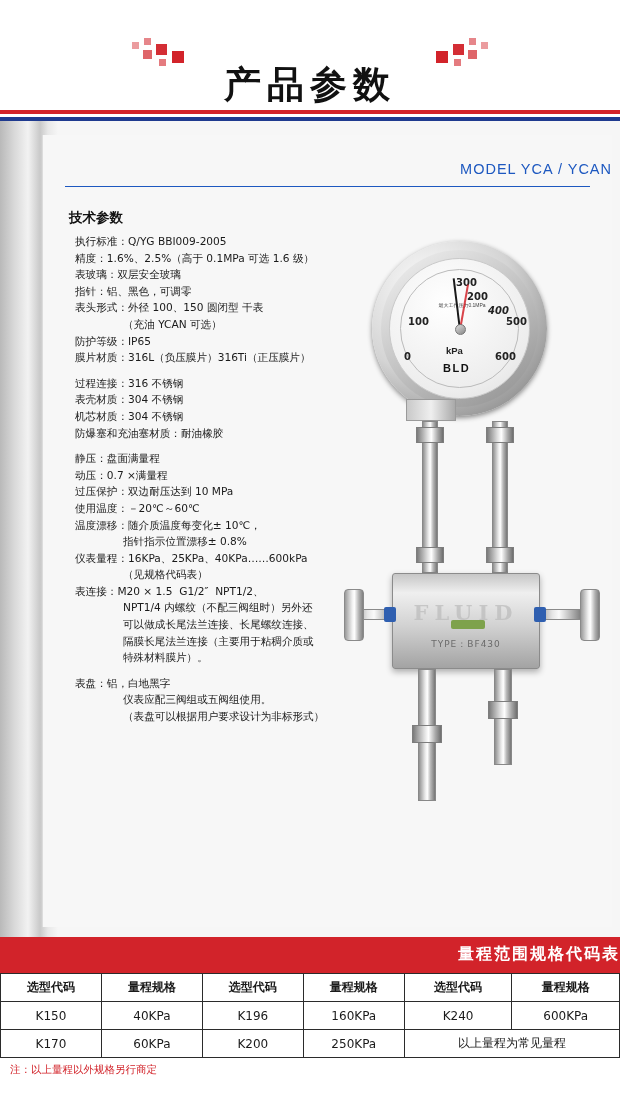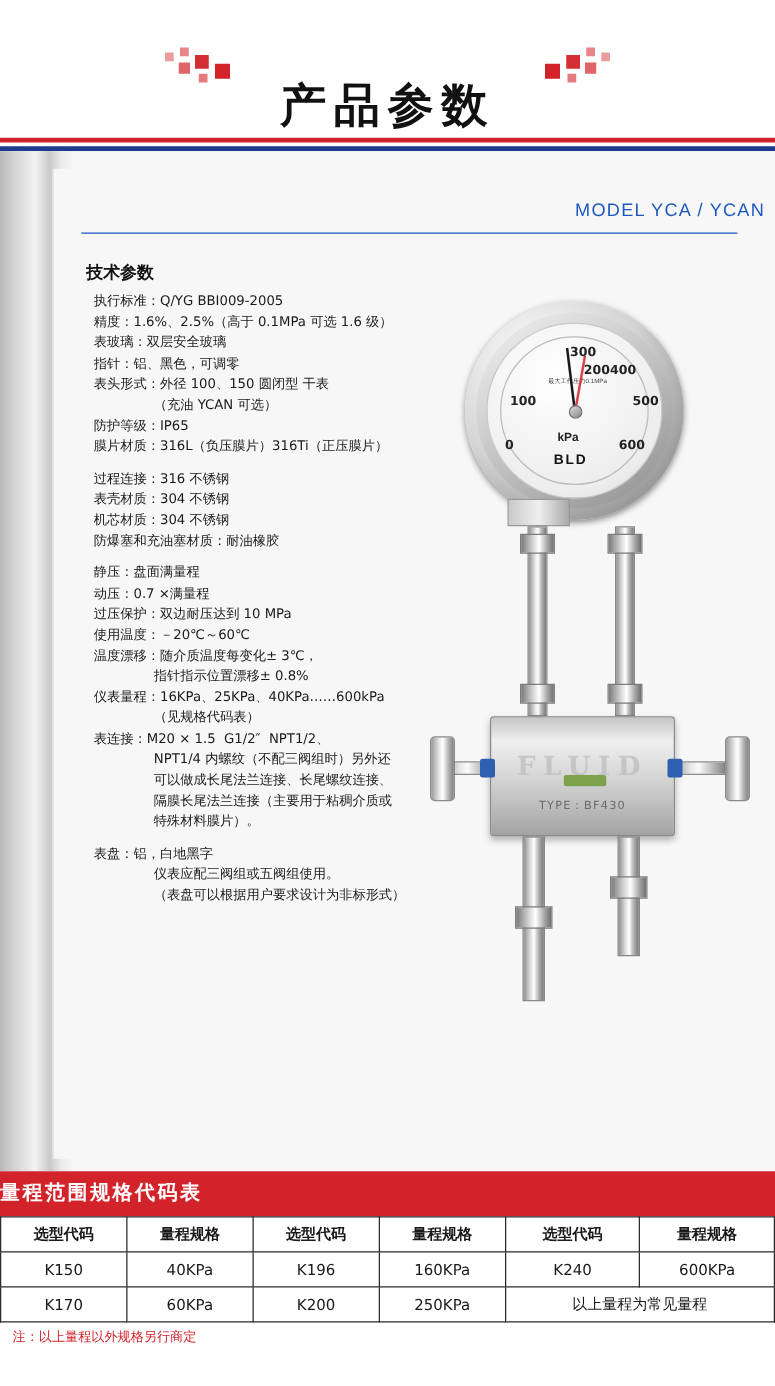--- a/index.html
+++ b/index.html
@@ -152,21 +152,21 @@
     position: absolute;
     font-size: 10px;
     font-weight: bold;
     color: #222;
     font-family: "DejaVu Sans", sans-serif;
   }
   .gn-0   { left: 14px;  top: 92px; }
   .gn-100 { left: 18px;  top: 57px; }
   .gn-200 { left: 37px;  top: 32px; margin-left: 40px; }
   .gn-300 { left: 66px;  top: 18px; }
-  .gn-400 { left: 98px;  top: 32px; }
+  .gn-400 { left: 98px;  top: 46px; font-style: italic; }
   .gn-500 { left: 116px; top: 57px; }
   .gn-600 { left: 105px; top: 92px; }
   .gauge-unit {
     position: absolute; left: 56px; top: 86px;
     font-size: 9.5px; font-weight: bold; color: #222;
   }
   .gauge-brand {
     position: absolute; left: 53px; top: 103px;
     font-size: 11px; font-weight: bold; letter-spacing: 1.5px; color: #111;
   }
@@ -252,21 +252,21 @@
 
   
   .table-wrap {
     position: relative;
     background: #fff;
     padding: 0;
   }
   .table-title {
     background: #d2232a;
     color: #fff;
-    text-align: left;
+    text-align: right;
     font-size: 16px;
     font-weight: bold;
     letter-spacing: 2px;
     padding: 7px 0 8px 0;
     font-family: "DejaVu Sans", sans-serif;
   }
   table.spec-table {
     width: 100%;
     border-collapse: collapse;
     font-family: "DejaVu Sans", sans-serif;
@@ -330,21 +330,21 @@
         <div class="spec-gap"></div>
         <div class="spec-row">过程连接：316 不锈钢</div>
         <div class="spec-row">表壳材质：304 不锈钢</div>
         <div class="spec-row">机芯材质：304 不锈钢</div>
         <div class="spec-row">防爆塞和充油塞材质：耐油橡胶</div>
         <div class="spec-gap"></div>
         <div class="spec-row">静压：盘面满量程</div>
         <div class="spec-row">动压：0.7 ×满量程</div>
         <div class="spec-row">过压保护：双边耐压达到 10 MPa</div>
         <div class="spec-row">使用温度：－20℃～60℃</div>
-        <div class="spec-row">温度漂移：随介质温度每变化± 3℃，</div>
+        <div class="spec-row">温度漂移：随介质温度每变化± 10℃，</div>
         <div class="spec-row spec-indent">指针指示位置漂移± 0.8%</div>
         <div class="spec-row">仪表量程：16KPa、25KPa、40KPa……600kPa</div>
         <div class="spec-row spec-indent">（见规格代码表）</div>
         <div class="spec-row">表连接：M20 × 1.5  G1/2″  NPT1/2、</div>
         <div class="spec-row spec-indent">NPT1/4 内螺纹（不配三阀组时）另外还</div>
         <div class="spec-row spec-indent">可以做成长尾法兰连接、长尾螺纹连接、</div>
         <div class="spec-row spec-indent">隔膜长尾法兰连接（主要用于粘稠介质或</div>
         <div class="spec-row spec-indent">特殊材料膜片）。</div>
         <div class="spec-gap"></div>
         <div class="spec-row">表盘：铝，白地黑字</div>

